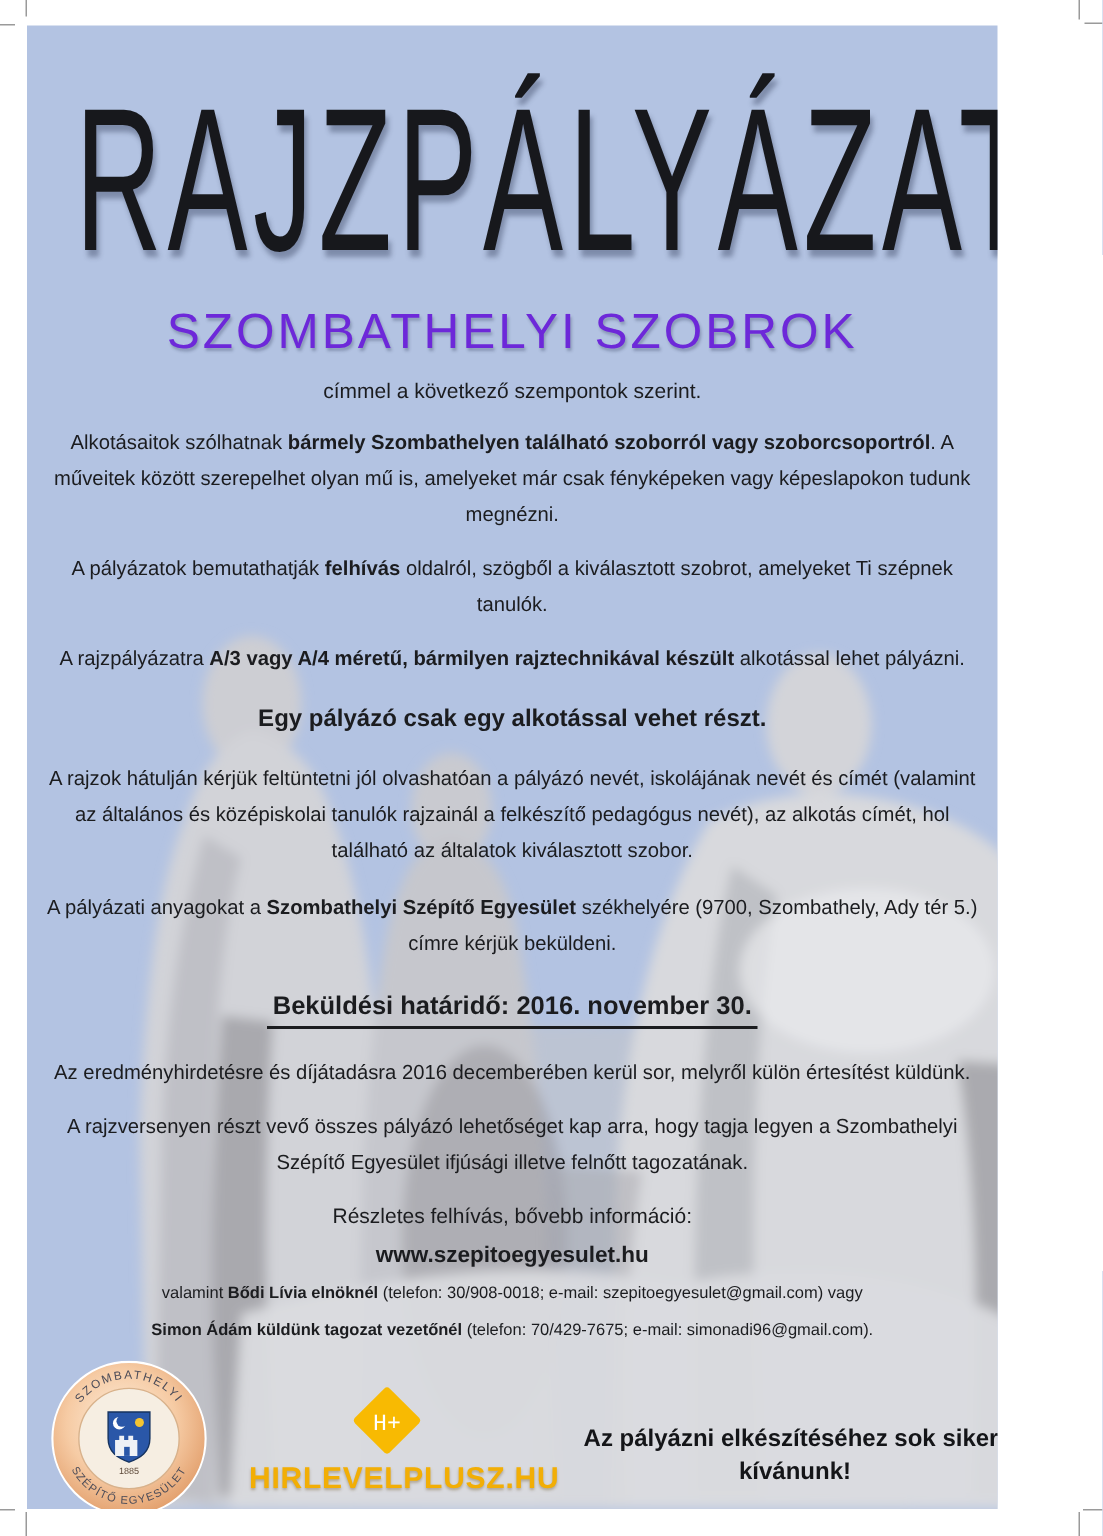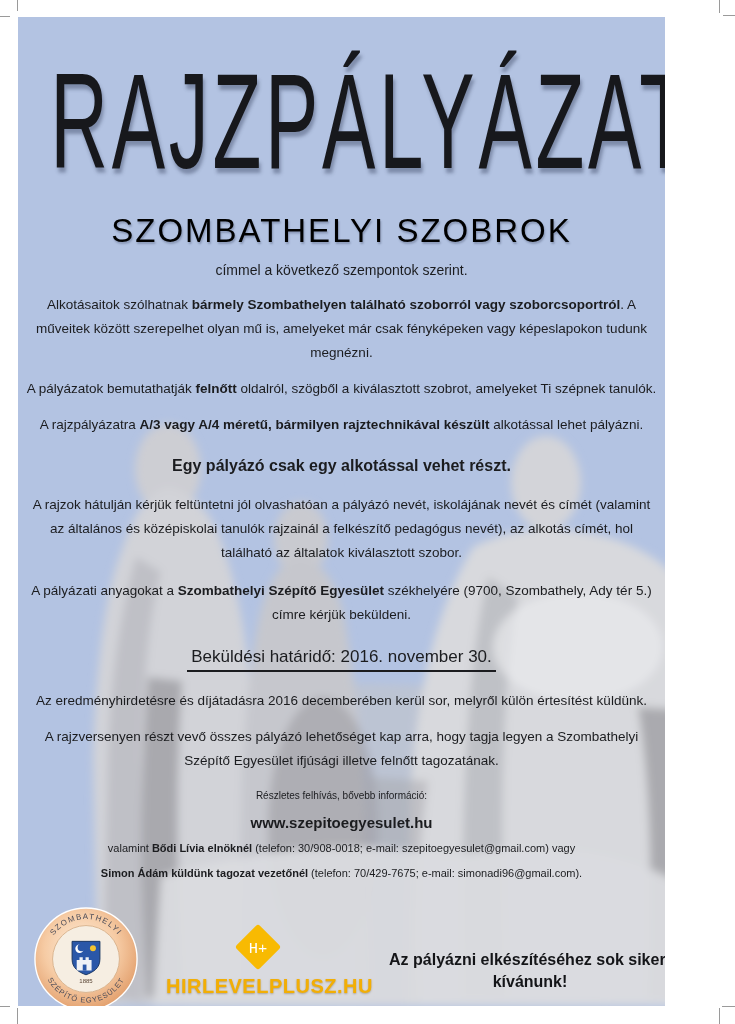--- a/index.html
+++ b/index.html
@@ -15,39 +15,39 @@
   .content { position:absolute; inset:0; text-align:center; color:#1b1c1f; padding:0 8px; }
 
   .title-wrap { margin-top:36px; height:148px; overflow:visible; }
   .title { display:inline-block; font-size:86px; line-height:86px; font-weight:normal;
            letter-spacing:4px; white-space:nowrap; color:#17181c;
            transform:scale(0.93,1.58); transform-origin:50% 0;
            text-shadow:2px 3px 3px rgba(40,50,80,.38); }
 
   .subtitle { margin-top:8px; font-size:15px; line-height:22px; }
 
-  .theme-title { margin-top:10px; font-size:33px; line-height:40px; letter-spacing:2px;
-                 color:#000000; text-shadow:1px 2px 2px rgba(40,50,80,.3); }
+  .theme-title { font-size:33px; line-height:40px; letter-spacing:2px;
+                 color:#6d28d9; text-shadow:1px 2px 2px rgba(40,50,80,.3); }
   .theme-sub { margin-top:8px; font-size:14px; line-height:22px; }
 
   .para { font-size:13.5px; line-height:24px; margin-top:12px; }
   .para b, .subtitle b { font-weight:bold; }
 
   .one-entry { margin-top:16px; font-size:16px; line-height:26px; font-weight:bold; }
 
   .submit { margin-top:14px; }
   .info-block { margin-top:14px; }
 
   .deadline-wrap { margin-top:18px; height:28px; }
-  .deadline { display:inline-block; font-size:17px; line-height:24px; font-weight:normal;
+  .deadline { display:inline-block; font-size:17px; line-height:24px; font-weight:bold;
               border-bottom:2px solid #1b1c1f; padding:0 4px 1px 4px; }
 
   .results { margin-top:16px; }
   .membership { margin-top:12px; }
-  .more-info { margin-top:12px; font-size:10px; line-height:22px; }
+  .more-info { margin-top:12px; font-size:14px; line-height:22px; }
   .website { margin-top:4px; font-size:15px; line-height:24px; font-weight:bold; }
   .contact { margin-top:2px; font-size:11px; line-height:23px; }
 
   .footer-badge { position:absolute; left:16px; top:890px; width:104px; height:104px; }
   .hirlevel { position:absolute; left:148px; top:900px; width:184px; text-align:center; }
   .hirlevel svg { display:block; margin:0 auto; }
   .hirlevel-name { margin-top:-2px; font-size:20px; font-weight:bold; letter-spacing:.5px;
                    color:#f2ae05; text-shadow:0 1px 2px rgba(90,60,0,.35); white-space:nowrap; }
   .slogan { position:absolute; left:336px; top:932px; width:352px; text-align:center;
             font-size:16px; line-height:22px; font-weight:bold; color:#141518; }
@@ -102,21 +102,21 @@
     <div class="title-wrap">
       <span class="title">RAJZPÁLYÁZAT</span>
     </div>
 
 
     <div class="theme-title">SZOMBATHELYI SZOBROK</div>
     <div class="theme-sub">címmel a következő szempontok szerint.</div>
 
     <p class="para"><span>Alkotásaitok szólhatnak </span><b>bármely Szombathelyen található szoborról vagy szoborcsoportról</b><span>. A műveitek között szerepelhet olyan mű is, amelyeket már csak fényképeken vagy képeslapokon tudunk megnézni.</span></p>
 
-    <p class="para"><span>A pályázatok bemutathatják </span><b>felnőtt</b><span> oldalról, szögből a kiválasztott szobrot, amelyeket Ti szépnek tanulók.</span></p>
+    <p class="para"><span>A pályázatok bemutathatják </span><b>felhívás</b><span> oldalról, szögből a kiválasztott szobrot, amelyeket Ti szépnek tanulók.</span></p>
 
     <p class="para"><span>A rajzpályázatra </span><b>A/3 vagy A/4 méretű, bármilyen rajztechnikával készült</b><span> alkotással lehet pályázni.</span></p>
 
     <p class="one-entry">Egy pályázó csak egy alkotással vehet részt.</p>
 
     <p class="para info-block">A rajzok hátulján kérjük feltüntetni jól olvashatóan a pályázó nevét, iskolájának nevét és címét (valamint az általános és középiskolai tanulók rajzainál a felkészítő pedagógus nevét), az alkotás címét, hol található az általatok kiválasztott szobor.</p>
 
     <p class="para submit"><span>A pályázati anyagokat a </span><b>Szombathelyi Szépítő Egyesület</b><span> székhelyére (9700, Szombathely, Ady tér 5.) címre kérjük beküldeni.</span></p>
 
     <div class="deadline-wrap">

